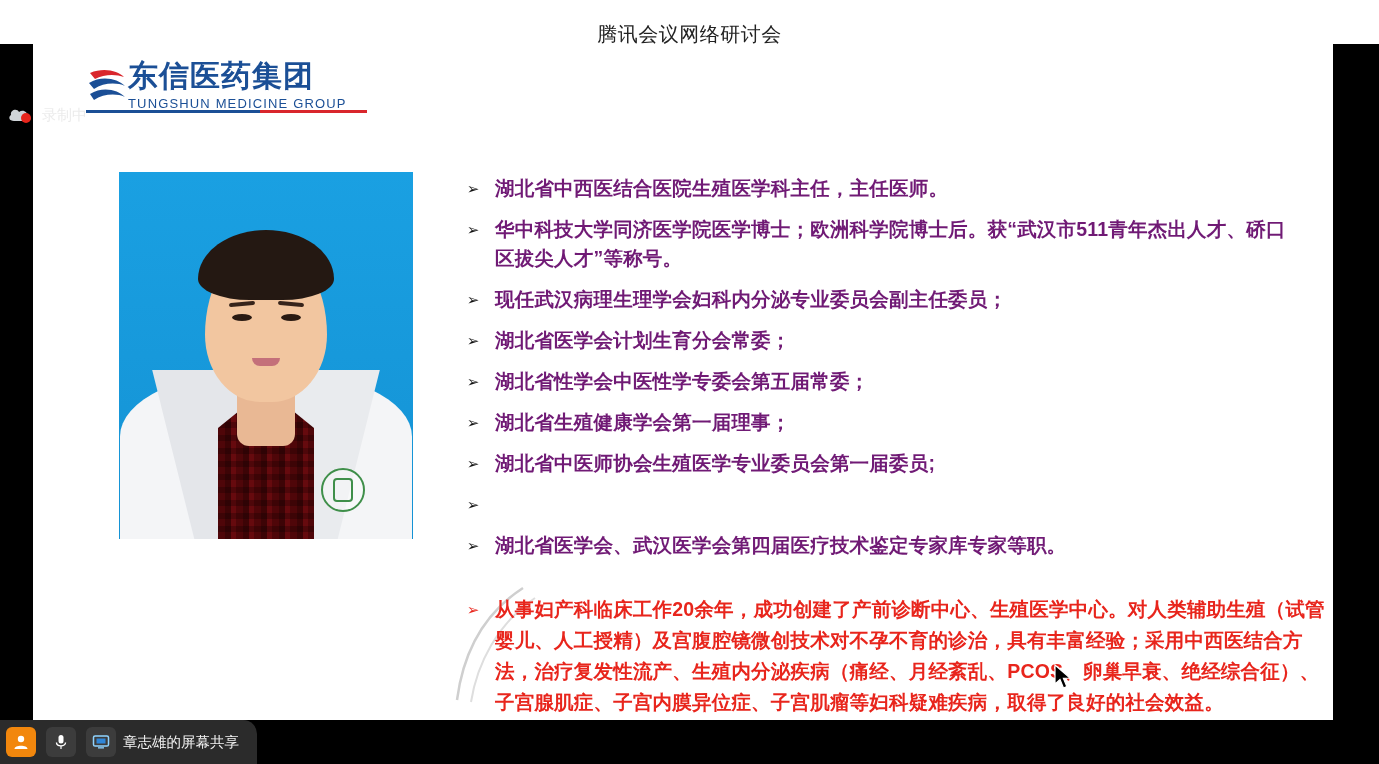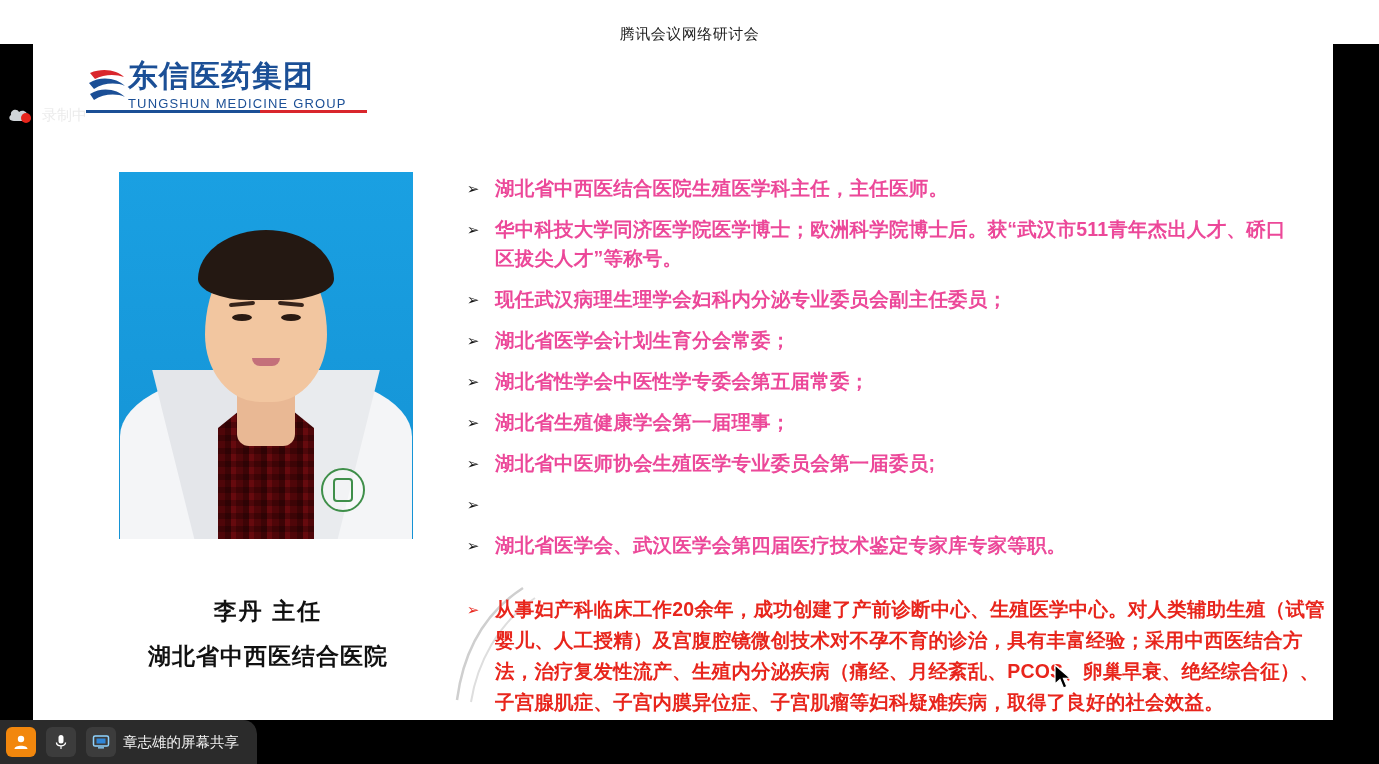--- a/index.html
+++ b/index.html
@@ -11,21 +11,21 @@
   }
   #app { position: relative; width: 1379px; height: 764px; background: #000; }
 
   
   .topbar {
     position: absolute; left: 0; top: 0; width: 1379px; height: 44px;
     background: #ffffff;
     display: flex; align-items: center; justify-content: center;
   }
   .topbar-title {
-    font-size: 15px; color: #222; letter-spacing: 0.5px; margin-top: 24px;
+    font-size: 20px; color: #222; letter-spacing: 0.5px; margin-top: 24px;
   }
 
   
   .slide-wrap {
     position: absolute; left: 33px; top: 44px; width: 1300px; height: 676px;
     background: #ffffff;
     overflow: hidden;
   }
 
   
@@ -157,21 +157,21 @@
   }
   .b-row {
     display: flex; align-items: flex-start; gap: 14px;
     margin-bottom: 12px;
   }
   .b-mark {
     flex: 0 0 auto; width: 16px; text-align: center;
     font-size: 15px; color: #111; line-height: 29px;
   }
   .b-text {
-    font-size: 19.5px; font-weight: bold; color: #ec4899;
+    font-size: 19.5px; font-weight: bold; color: #701a75;
     line-height: 29px; letter-spacing: 0.2px;
   }
 
   
   .hl-block {
     position: absolute; left: 432px; top: 550px; width: 860px;
     display: flex; align-items: flex-start; gap: 14px;
   }
   .hl-mark { flex: 0 0 auto; width: 16px; text-align: center; font-size: 15px; color: #e8251c; line-height: 31px; }
   .hl-text {
@@ -264,24 +264,20 @@
       </div>
     </div>
 
     <div class="swoosh">
       <svg width="120" height="120" viewBox="0 0 120 120">
         <path d="M100 4 C60 30 40 70 34 116" stroke="#cfcfcf" stroke-width="2.5" fill="none"></path>
         <path d="M112 14 C74 40 54 80 48 118" stroke="#dedede" stroke-width="2" fill="none"></path>
       </svg>
     </div>
 
-    <div class="name-block">
-      <div class="name-line1">李丹  主任</div>
-      <div class="name-line2">湖北省中西医结合医院</div>
-    </div>
 
     <div class="bullets">
       <div class="b-row">
         <span class="b-mark">➢</span>
         <span class="b-text">湖北省中西医结合医院生殖医学科主任，主任医师。</span>
       </div>
       <div class="b-row">
         <span class="b-mark">➢</span>
         <span class="b-text">华中科技大学同济医学院医学博士；欧洲科学院博士后。获“武汉市511青年杰出人才、硚口区拔尖人才”等称号。</span>
       </div>

